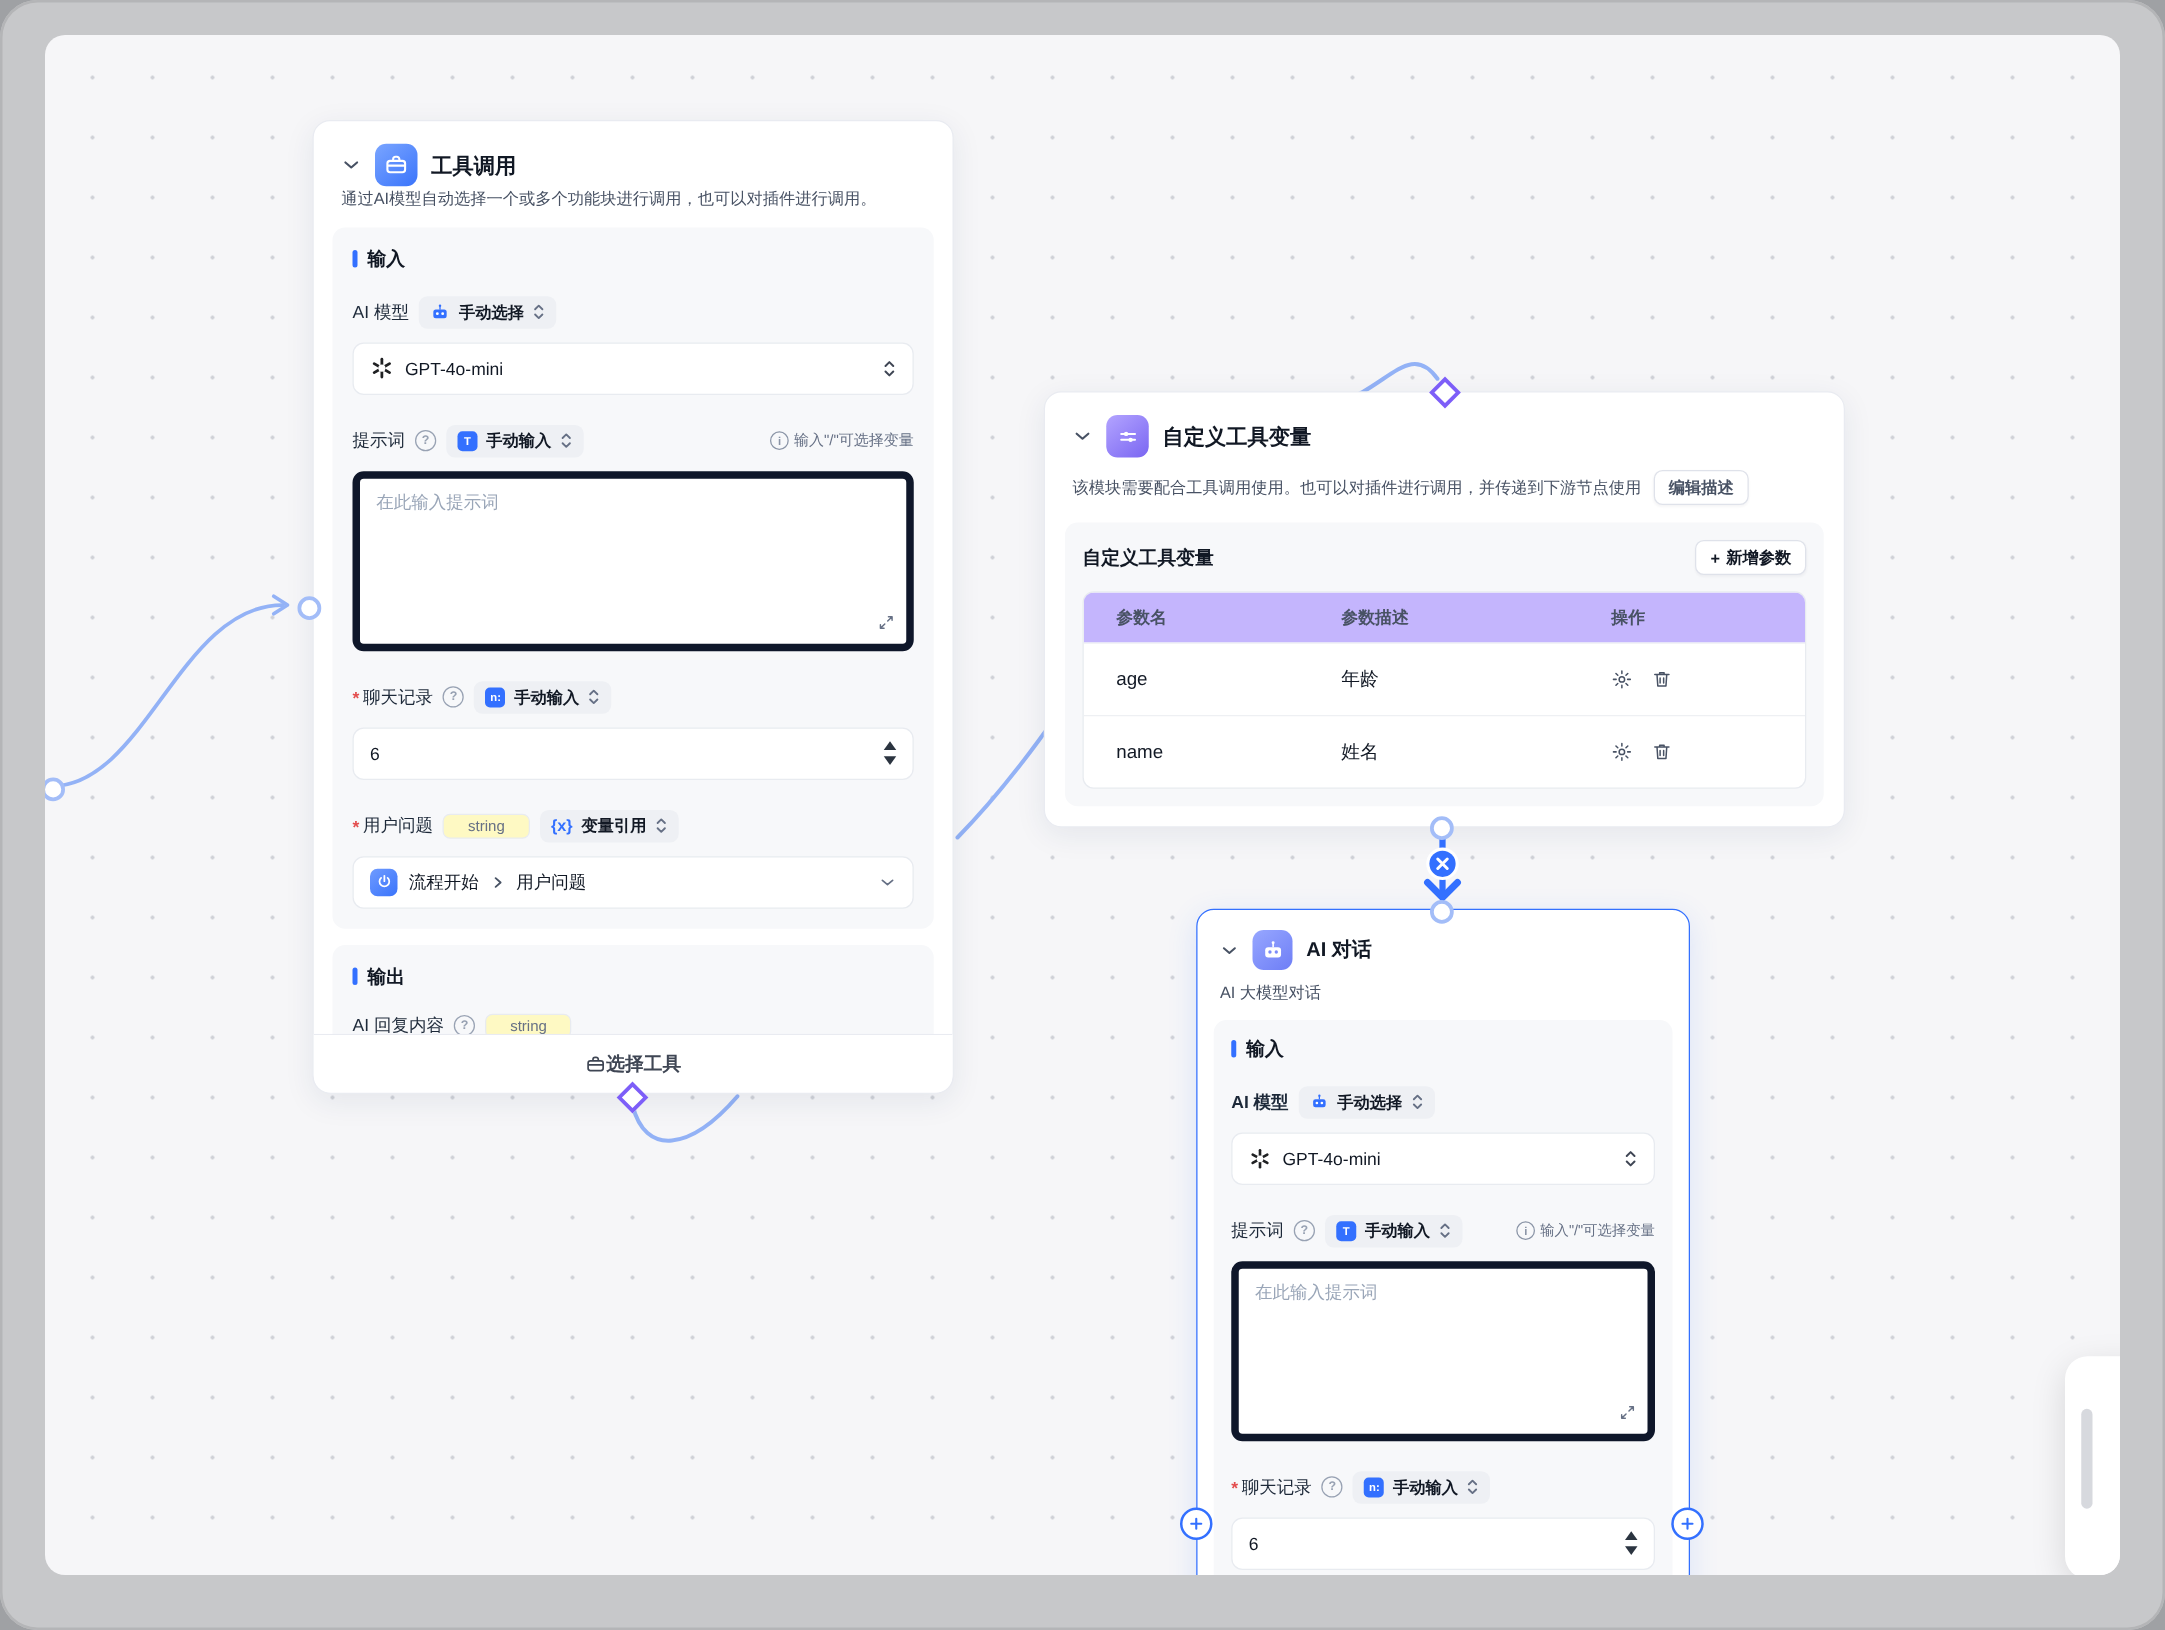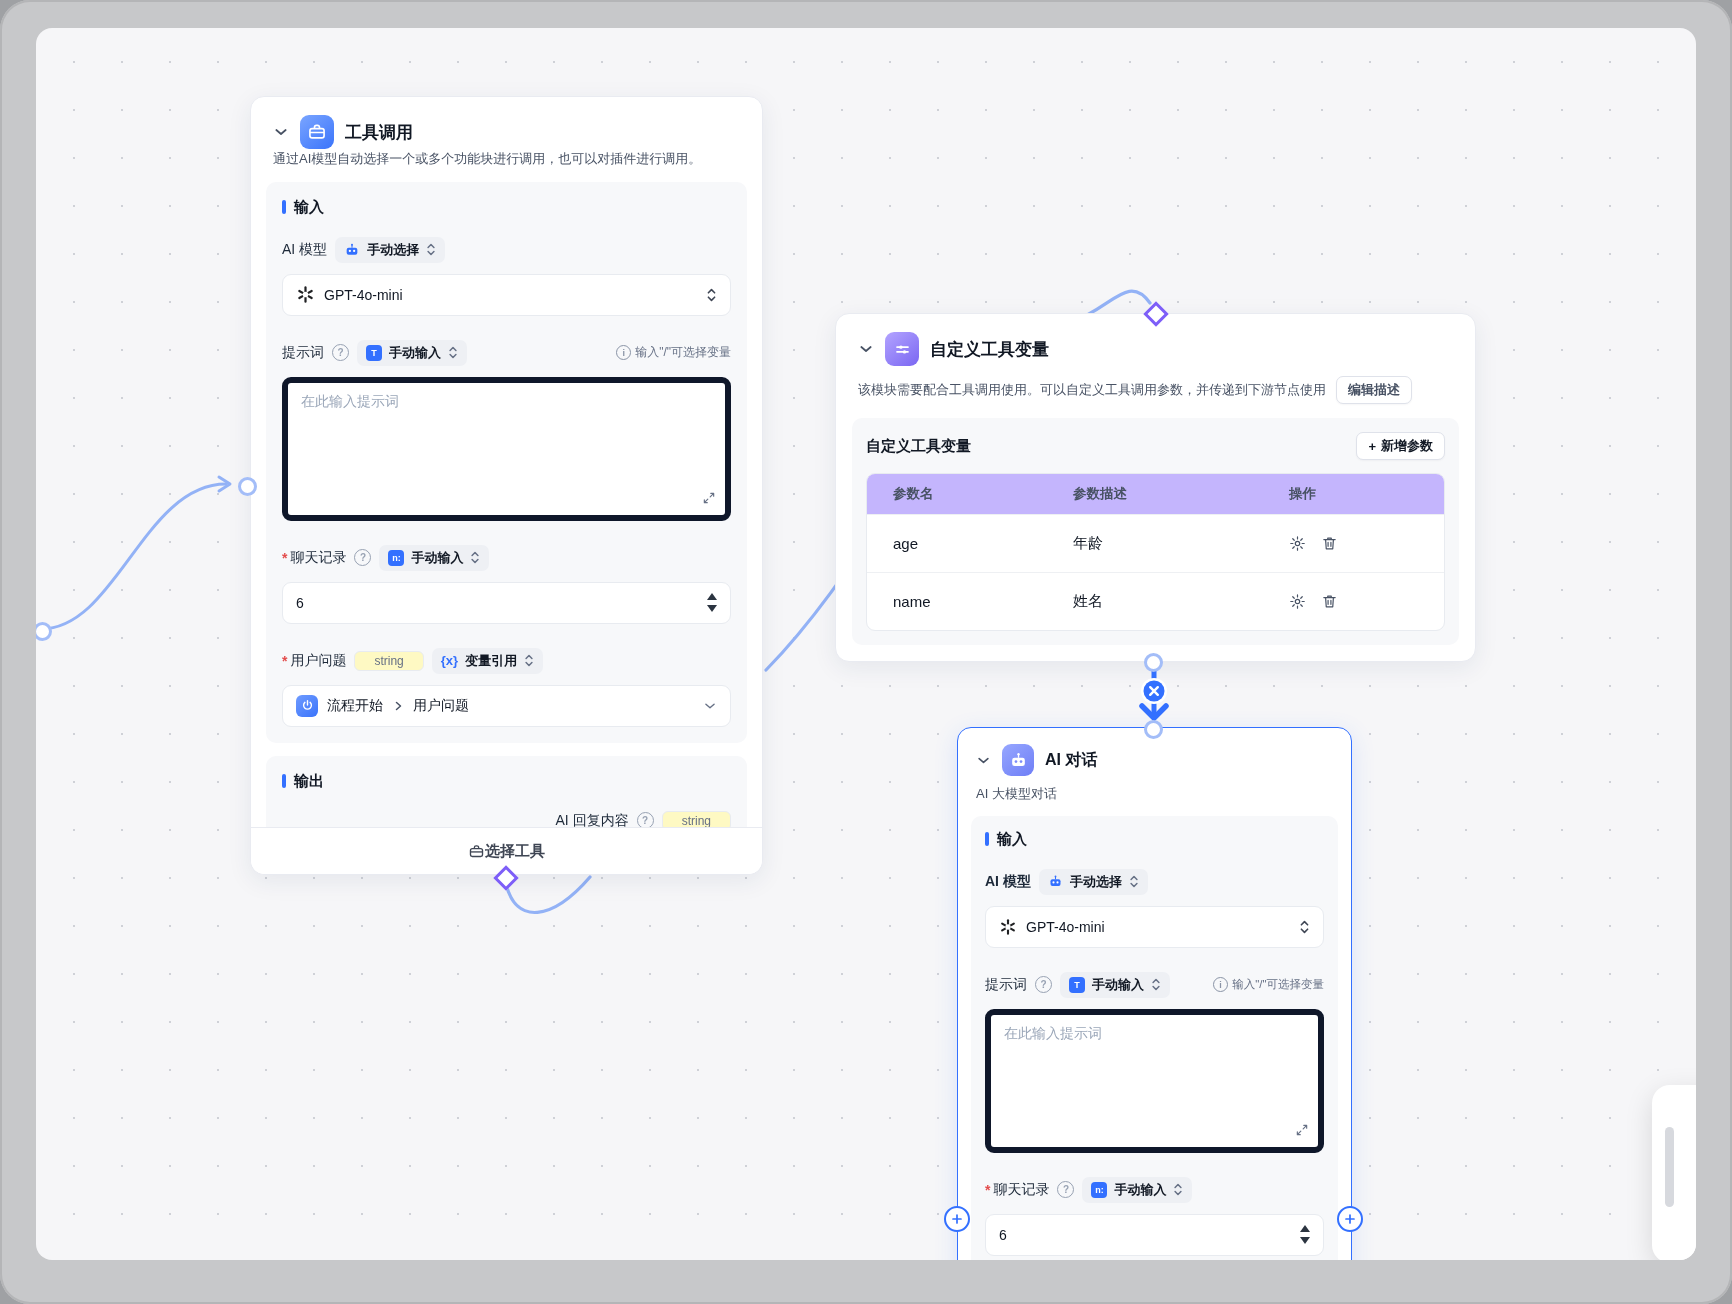--- a/index.html
+++ b/index.html
@@ -213,21 +213,21 @@
               <path d="M5 9l7 6 7-6"></path>
             </svg>
       </div>
     </div>
 
     <div class="section">
       <div class="sec-head">
             <span class="sec-bar"></span>
             <span>输出</span>
           </div>
-      <div class="row-label" style="margin-top:20px;justify-content:flex-end;">
+      <div class="row-label" style="margin-top:20px;">
         <span>AI 回复内容</span>
         <span class="qmark">?</span>
         <span class="tag">string</span>
       </div>
     </div>
 
     <div class="node-foot">
       <svg width="17" height="17" viewBox="0 0 24 24" fill="none" stroke="#3f4654" stroke-width="1.9">
             <rect x="3.5" y="8" width="17" height="11" rx="2.6"></rect>
             <path d="M9 8V6.4A2.4 2.4 0 0 1 11.4 4h1.2A2.4 2.4 0 0 1 15 6.4V8"></path>
@@ -246,21 +246,21 @@
         <span class="node-icon grad-purple">
           <svg width="19" height="19" viewBox="0 0 24 24" fill="none" stroke="#fff" stroke-width="2" stroke-linecap="round">
                 <path d="M5 9h14M5 15h14"></path>
                 <circle cx="10" cy="9" r="2.2" fill="#fff" stroke="none"></circle>
                 <circle cx="14.5" cy="15" r="2.2" fill="#fff" stroke="none"></circle>
               </svg>
         </span>
         <span class="node-title">自定义工具变量</span>
       </div>
       <div class="desc-row">
-        <div class="node-desc">该模块需要配合工具调用使用。可以自定义工具调用参数，并传递到下游节点使用</div>
+        <div class="node-desc">该模块需要配合工具调用使用。也可以对插件进行调用，并传递到下游节点使用</div>
         <button class="btn">编辑描述</button>
       </div>
     </div>
 
     <div class="panel">
       <div class="panel-head">
         <span class="panel-title">自定义工具变量</span>
         <span class="spacer"></span>
         <button class="btn add">
               <span>+</span>

